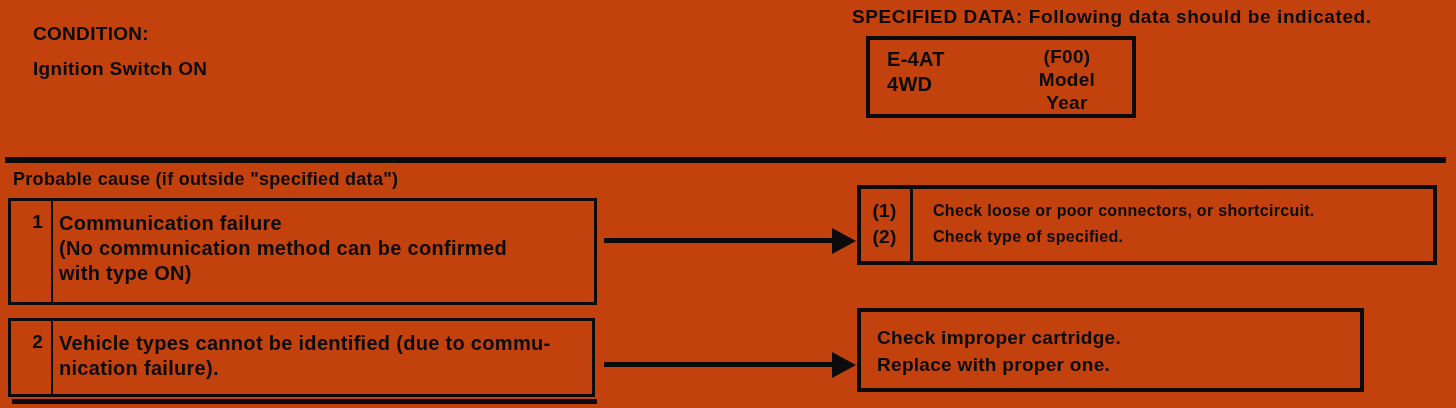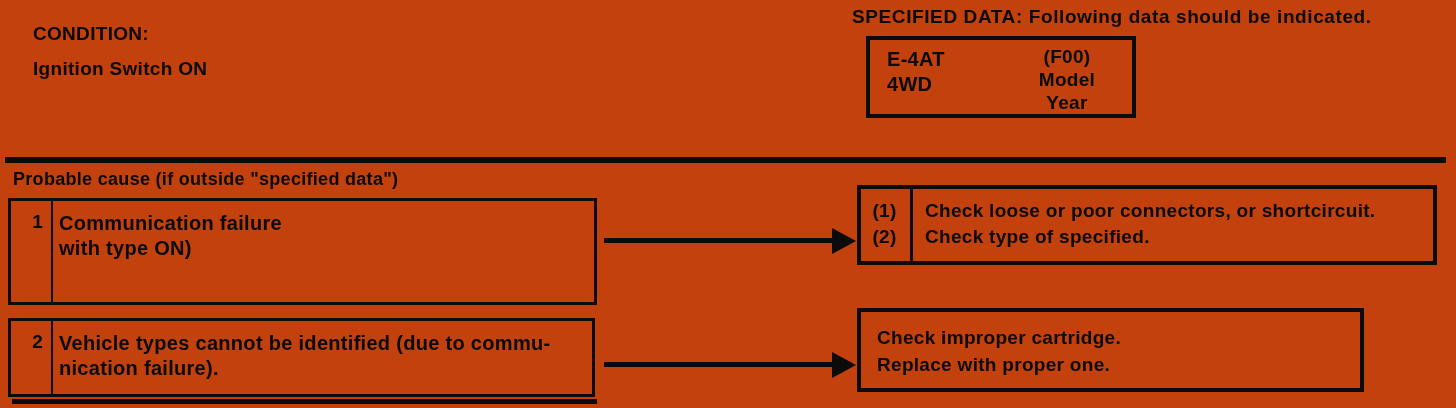--- a/index.html
+++ b/index.html
@@ -61,21 +61,21 @@
   
   .remedy-box { border: 4px solid #0b0b0b; box-sizing: border-box; }
   .remedy-box-1 { left: 857px; top: 185px; width: 580px; height: 80px; }
   .remedy-box-2 { left: 857px; top: 308px; width: 507px; height: 84px; }
   .remedy-index {
     position: absolute; left: 0; top: 0; width: 47px; height: 100%;
     text-align: center; box-sizing: border-box; padding-top: 9px;
     font-size: 19px; line-height: 26px;
   }
   .remedy-divider { position: absolute; left: 49px; top: 0; width: 3px; height: 100%; background: #0b0b0b; }
-  .remedy-text-1 { position: absolute; left: 64px; top: 9px; font-size: 19px; line-height: 26px; }
+  .remedy-text-1 { position: absolute; left: 72px; top: 9px; font-size: 16px; line-height: 26px; }
   .remedy-text-2 { position: absolute; left: 16px; top: 12px; font-size: 19px; line-height: 27px; }
 
   
   .bottom-artifact { left: 12px; top: 399px; width: 585px; height: 5px; background: #0b0b0b; }
 </style>
 </head>
 <body>
 
 <div id="page">
 
@@ -97,20 +97,21 @@
   </div>
 
   <div class="abs rule"></div>
   <div class="abs txt probable-heading">Probable cause (if outside "specified data")</div>
 
   <div class="abs cause-box cause-box-1">
     <div class="cause-num txt">1</div>
     <div class="cause-divider"></div>
     <div class="cause-text">
       <div class="txt">Communication failure</div>
+      <div class="txt">(No communication method can be confirmed</div>
       <div class="txt">with type ON)</div>
     </div>
   </div>
 
   <div class="abs arrow-line arrow-line-1"></div>
   <div class="abs arrow-head arrow-head-1"></div>
 
   <div class="abs remedy-box remedy-box-1">
     <div class="remedy-index">
       <div class="txt">(1)</div>

